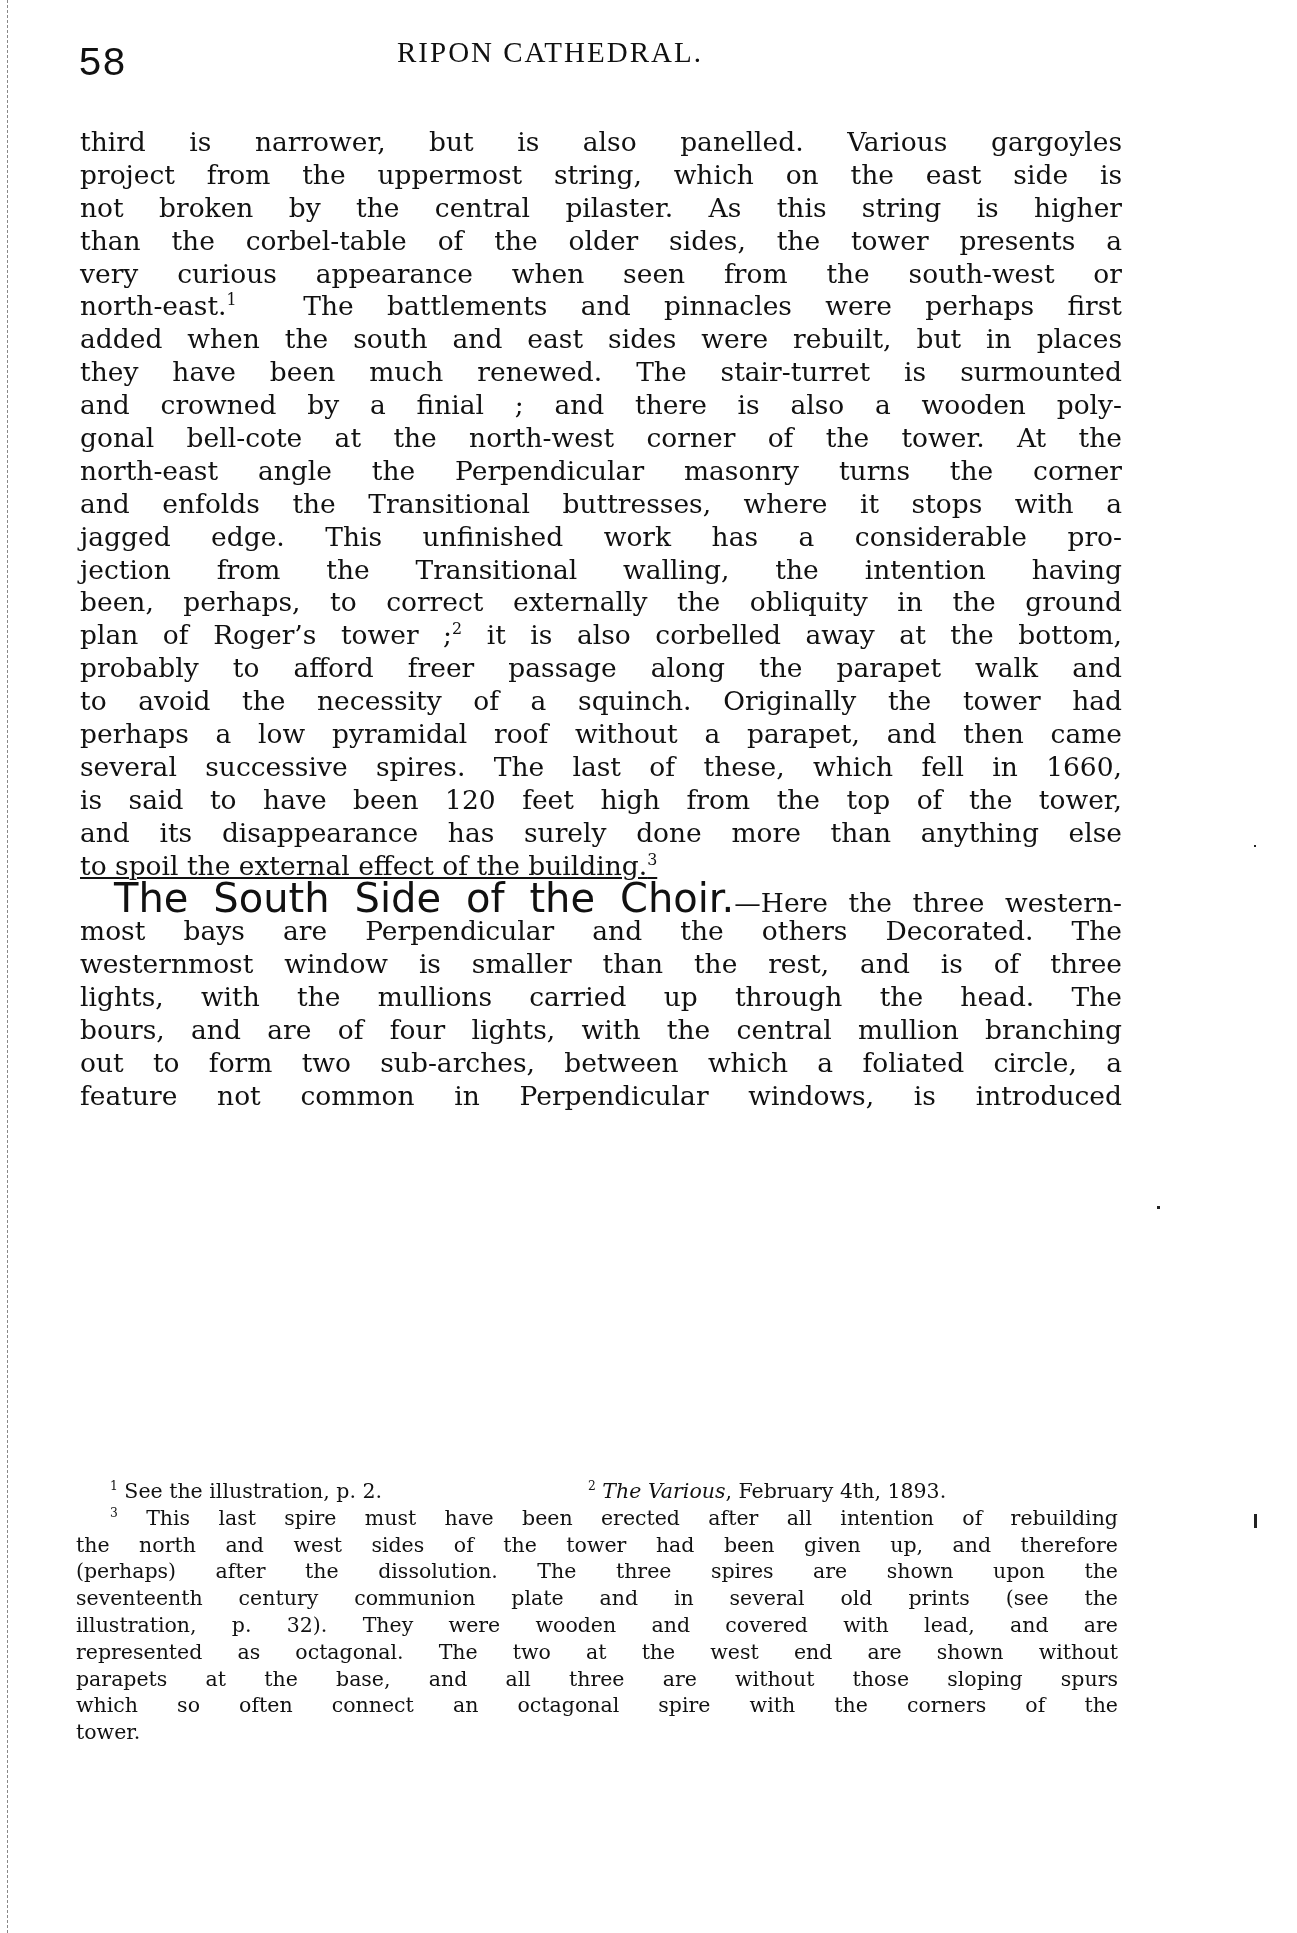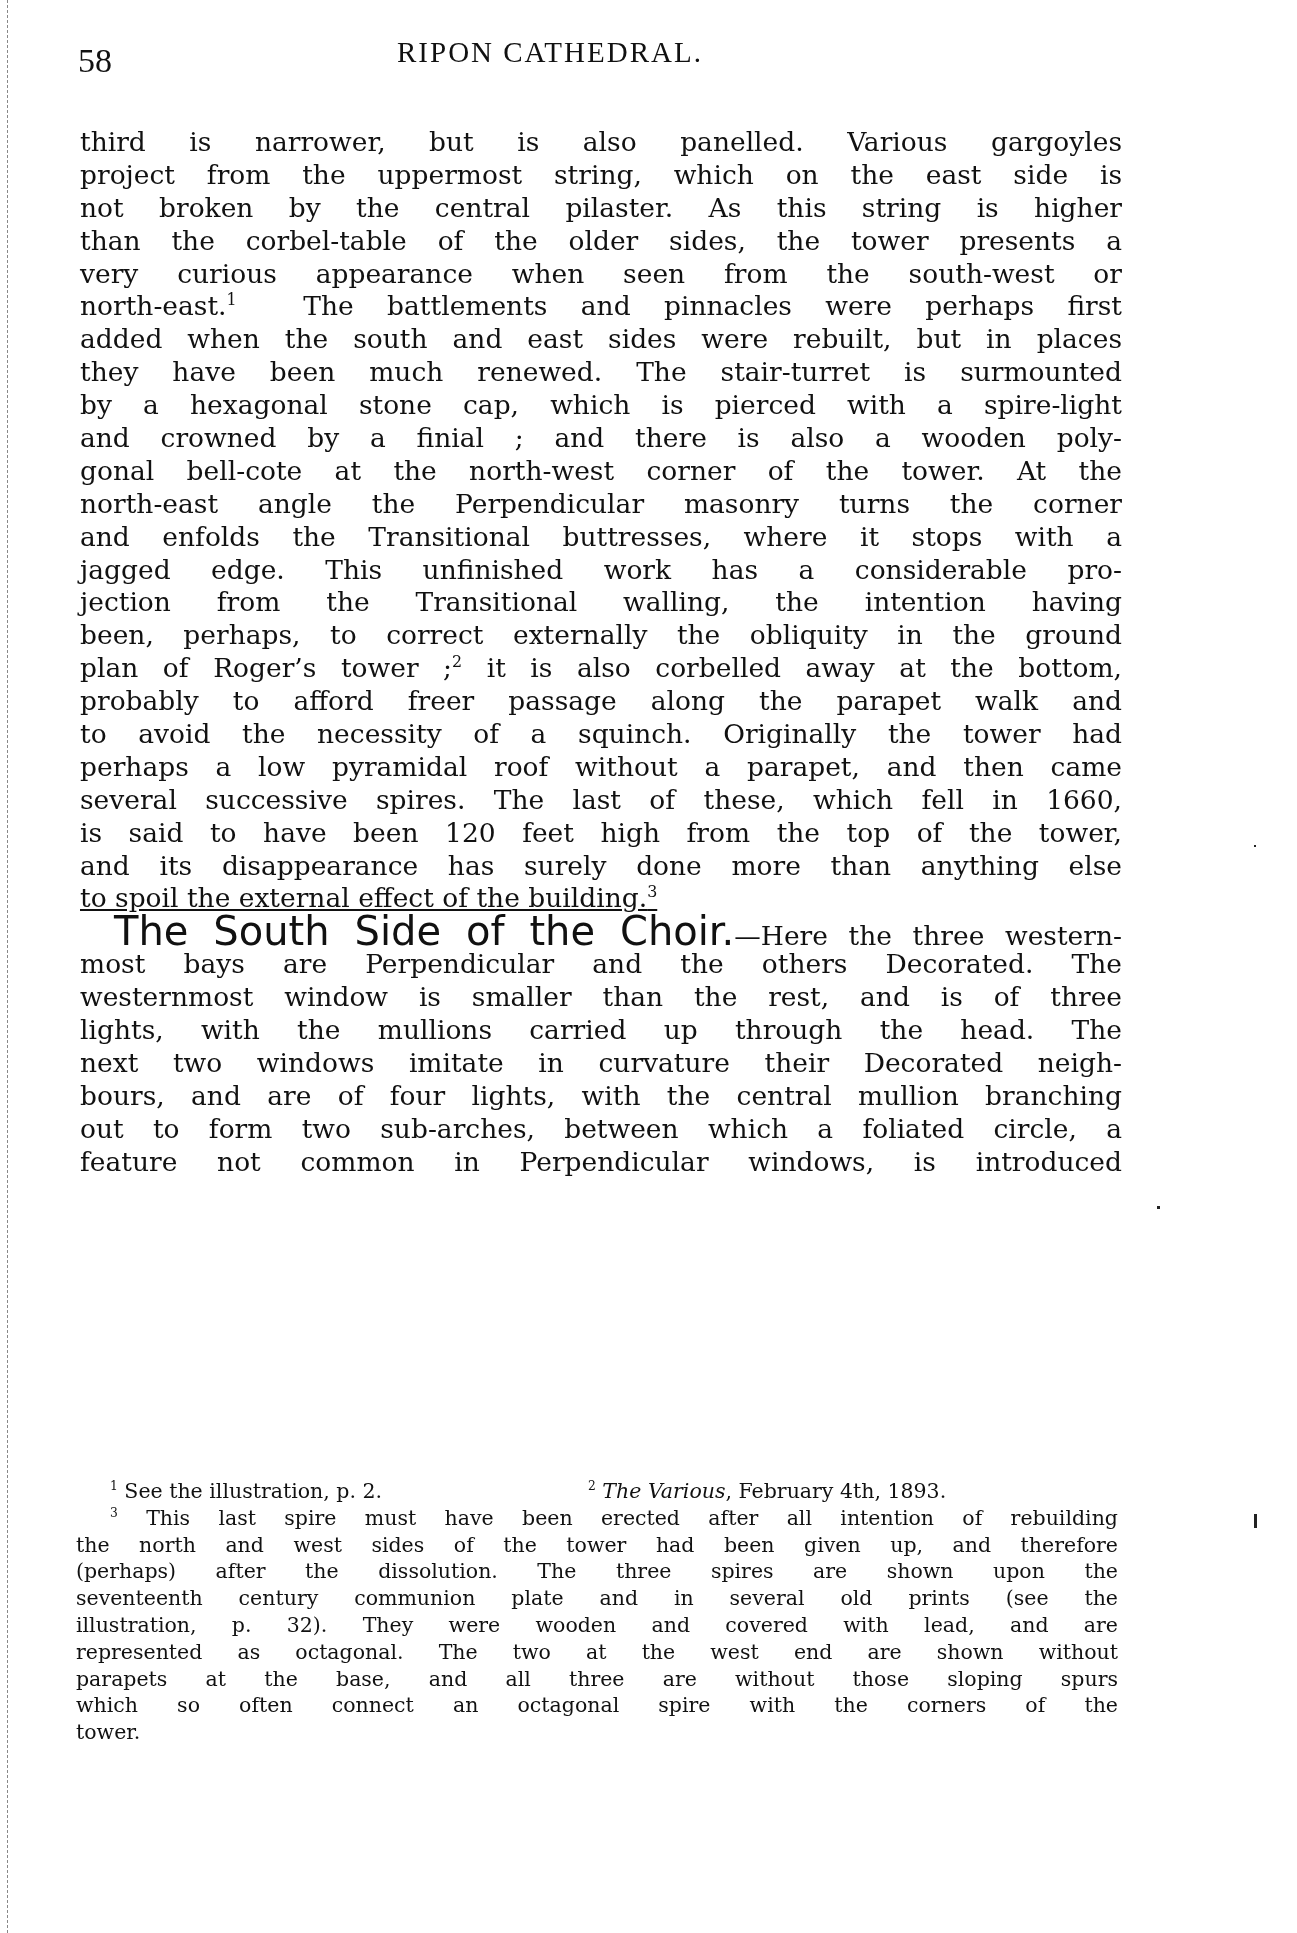--- a/index.html
+++ b/index.html
@@ -1,18 +1,18 @@
 <!DOCTYPE html>
 <html><head>
 <meta charset="utf-8">
 <style>
   html, body { margin:0; padding:0; background:#ffffff; }
   body { width:1297px; height:1933px; position:relative; overflow:hidden; color:#111; }
   .scanline { position:absolute; left:7px; top:0; width:0; height:1933px; border-left:1px dashed #888; }
-  .page-number { position:absolute; left:78px; top:42px; font-family:Liberation Serif, serif; font-size:34px; }
+  .page-number { position:absolute; left:78px; top:42px; font-family:Liberation Mono, monospace; font-size:40px; }
   .running-head { position:absolute; left:397px; top:36px; font-family:"Liberation Serif", serif; font-size:29px; letter-spacing:2px; }
   .body-text { position:absolute; left:80px; top:126px; width:1042px; font-family:"DejaVu Serif", serif; font-size:26.5px; line-height:32.9px; }
   .line { display:block; white-space:nowrap; text-align:justify; text-align-last:justify; height:32.9px; }
   .line.last { text-align-last:left;text-decoration:underline; }
   .indent { padding-left:34px; }
   .heading { font-family:"DejaVu Sans", sans-serif; font-weight:normal; font-size:40px; }
   sup { font-size:60%; line-height:0; vertical-align:super; }
   .footnotes { position:absolute; left:76px; top:1478px; width:1042px; font-family:"DejaVu Serif", serif; font-size:20.5px; line-height:26.8px; }
   .fline { display:block; white-space:nowrap; text-align:justify; text-align-last:justify; height:26.8px; }
   .fline.last { text-align-last:left; }
@@ -31,41 +31,39 @@
 
 <div class="body-text">
   <span class="line">third is narrower, but is also panelled.  Various gargoyles</span>
   <span class="line">project from the uppermost string, which on the east side is</span>
   <span class="line">not broken by the central pilaster.  As this string is higher</span>
   <span class="line">than the corbel-table of the older sides, the tower presents a</span>
   <span class="line">very curious appearance when seen from the south-west or</span>
   <span class="line"><span>north-east.</span><sup>1</sup>&nbsp; <span>The battlements and pinnacles were perhaps first</span></span>
   <span class="line">added when the south and east sides were rebuilt, but in places</span>
   <span class="line">they have been much renewed.  The stair-turret is surmounted</span>
-  <span class="line">by a hexagonal stone cap, which is pierced with a spire-light</span>
   <span class="line">and crowned by a finial ; and there is also a wooden poly-</span>
   <span class="line">gonal bell-cote at the north-west corner of the tower.  At the</span>
   <span class="line">north-east angle the Perpendicular masonry turns the corner</span>
   <span class="line">and enfolds the Transitional buttresses, where it stops with a</span>
   <span class="line">jagged edge.  This unfinished work has a considerable pro-</span>
   <span class="line">jection from the Transitional walling, the intention having</span>
   <span class="line">been, perhaps, to correct externally the obliquity in the ground</span>
   <span class="line"><span>plan of Roger’s tower ;</span><sup>2</sup> <span>it is also corbelled away at the bottom,</span></span>
   <span class="line">probably to afford freer passage along the parapet walk and</span>
   <span class="line">to avoid the necessity of a squinch.  Originally the tower had</span>
   <span class="line">perhaps a low pyramidal roof without a parapet, and then came</span>
   <span class="line">several successive spires.  The last of these, which fell in 1660,</span>
   <span class="line">is said to have been 120 feet high from the top of the tower,</span>
   <span class="line">and its disappearance has surely done more than anything else</span>
   <span class="line last"><span>to spoil the external effect of the building.</span><sup>3</sup></span>
   <span class="line indent"><span class="heading">The South Side of the Choir.</span><span>—Here the three western-</span></span>
   <span class="line">most bays are Perpendicular and the others Decorated.  The</span>
   <span class="line">westernmost window is smaller than the rest, and is of three</span>
   <span class="line">lights, with the mullions carried up through the head.  The</span>
-  <span class="line">next two windows imitate in curvature their Decorated neigh-</span>
   <span class="line">bours, and are of four lights, with the central mullion branching</span>
   <span class="line">out to form two sub-arches, between which a foliated circle, a</span>
   <span class="line">feature not common in Perpendicular windows, is introduced</span>
 </div>
 
 <div class="footnotes">
   <div class="fn-row">
     <span class="fn1"><sup>1</sup> <span>See the illustration, p. 2.</span></span>
     <span><sup>2</sup> <em>The Various</em><span>, February 4th, 1893.</span></span>
   </div>

